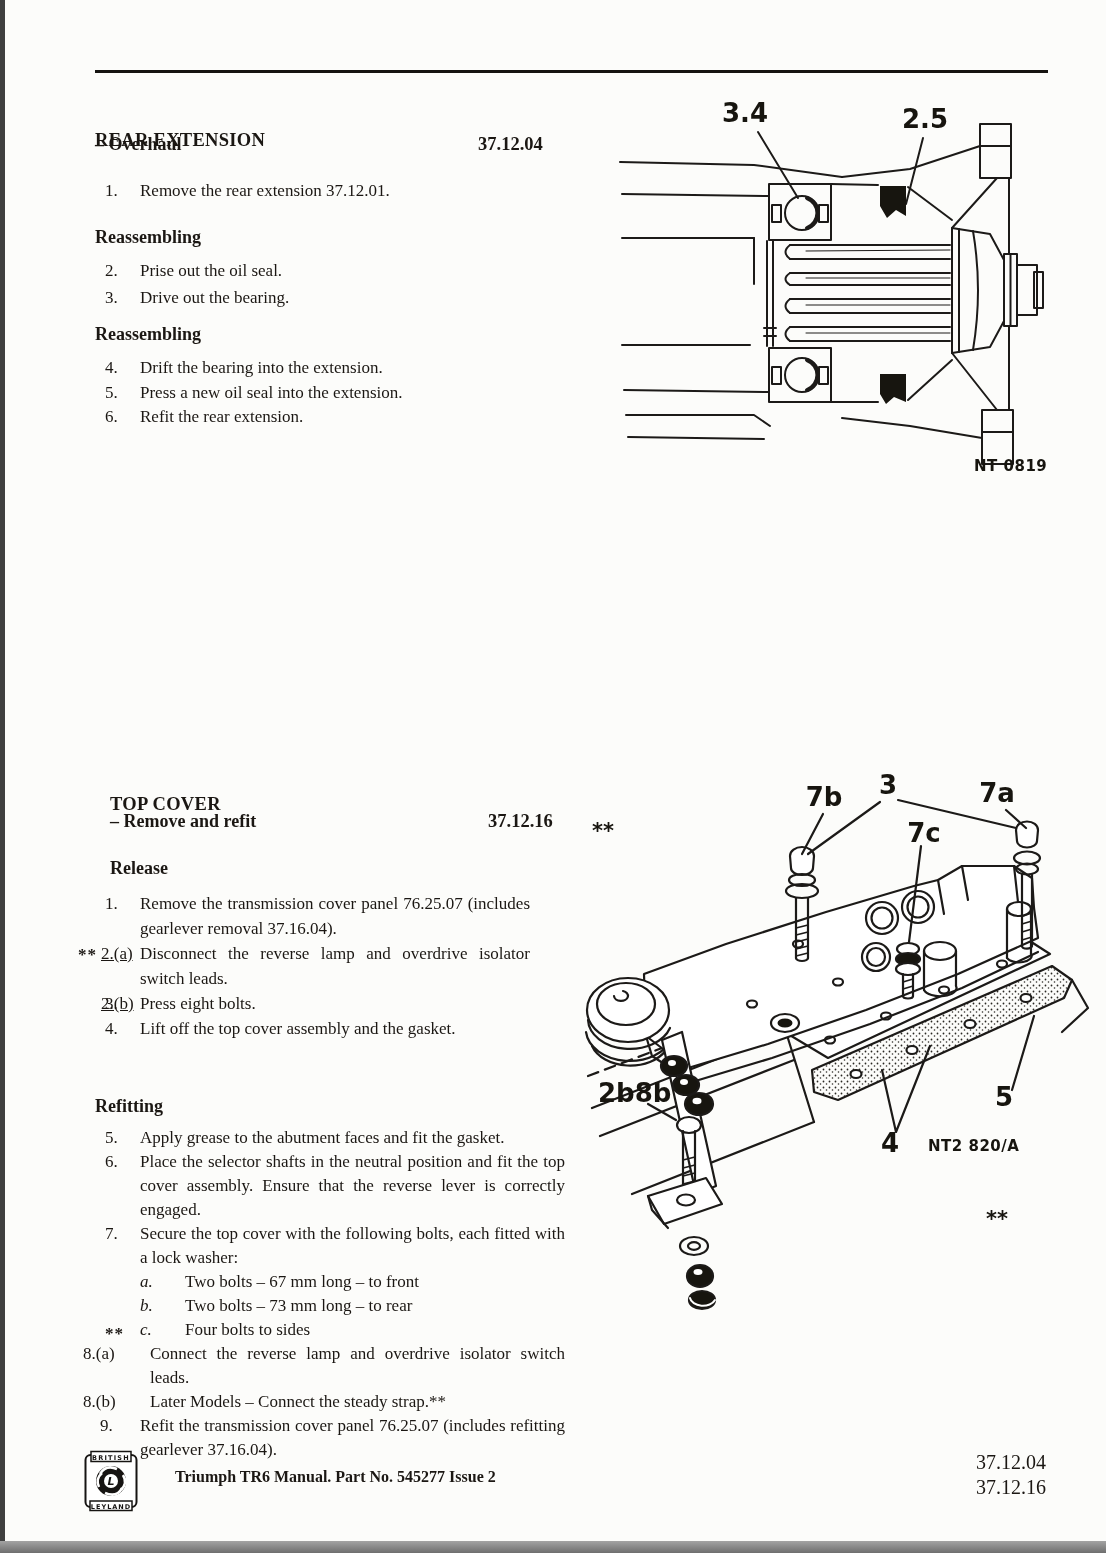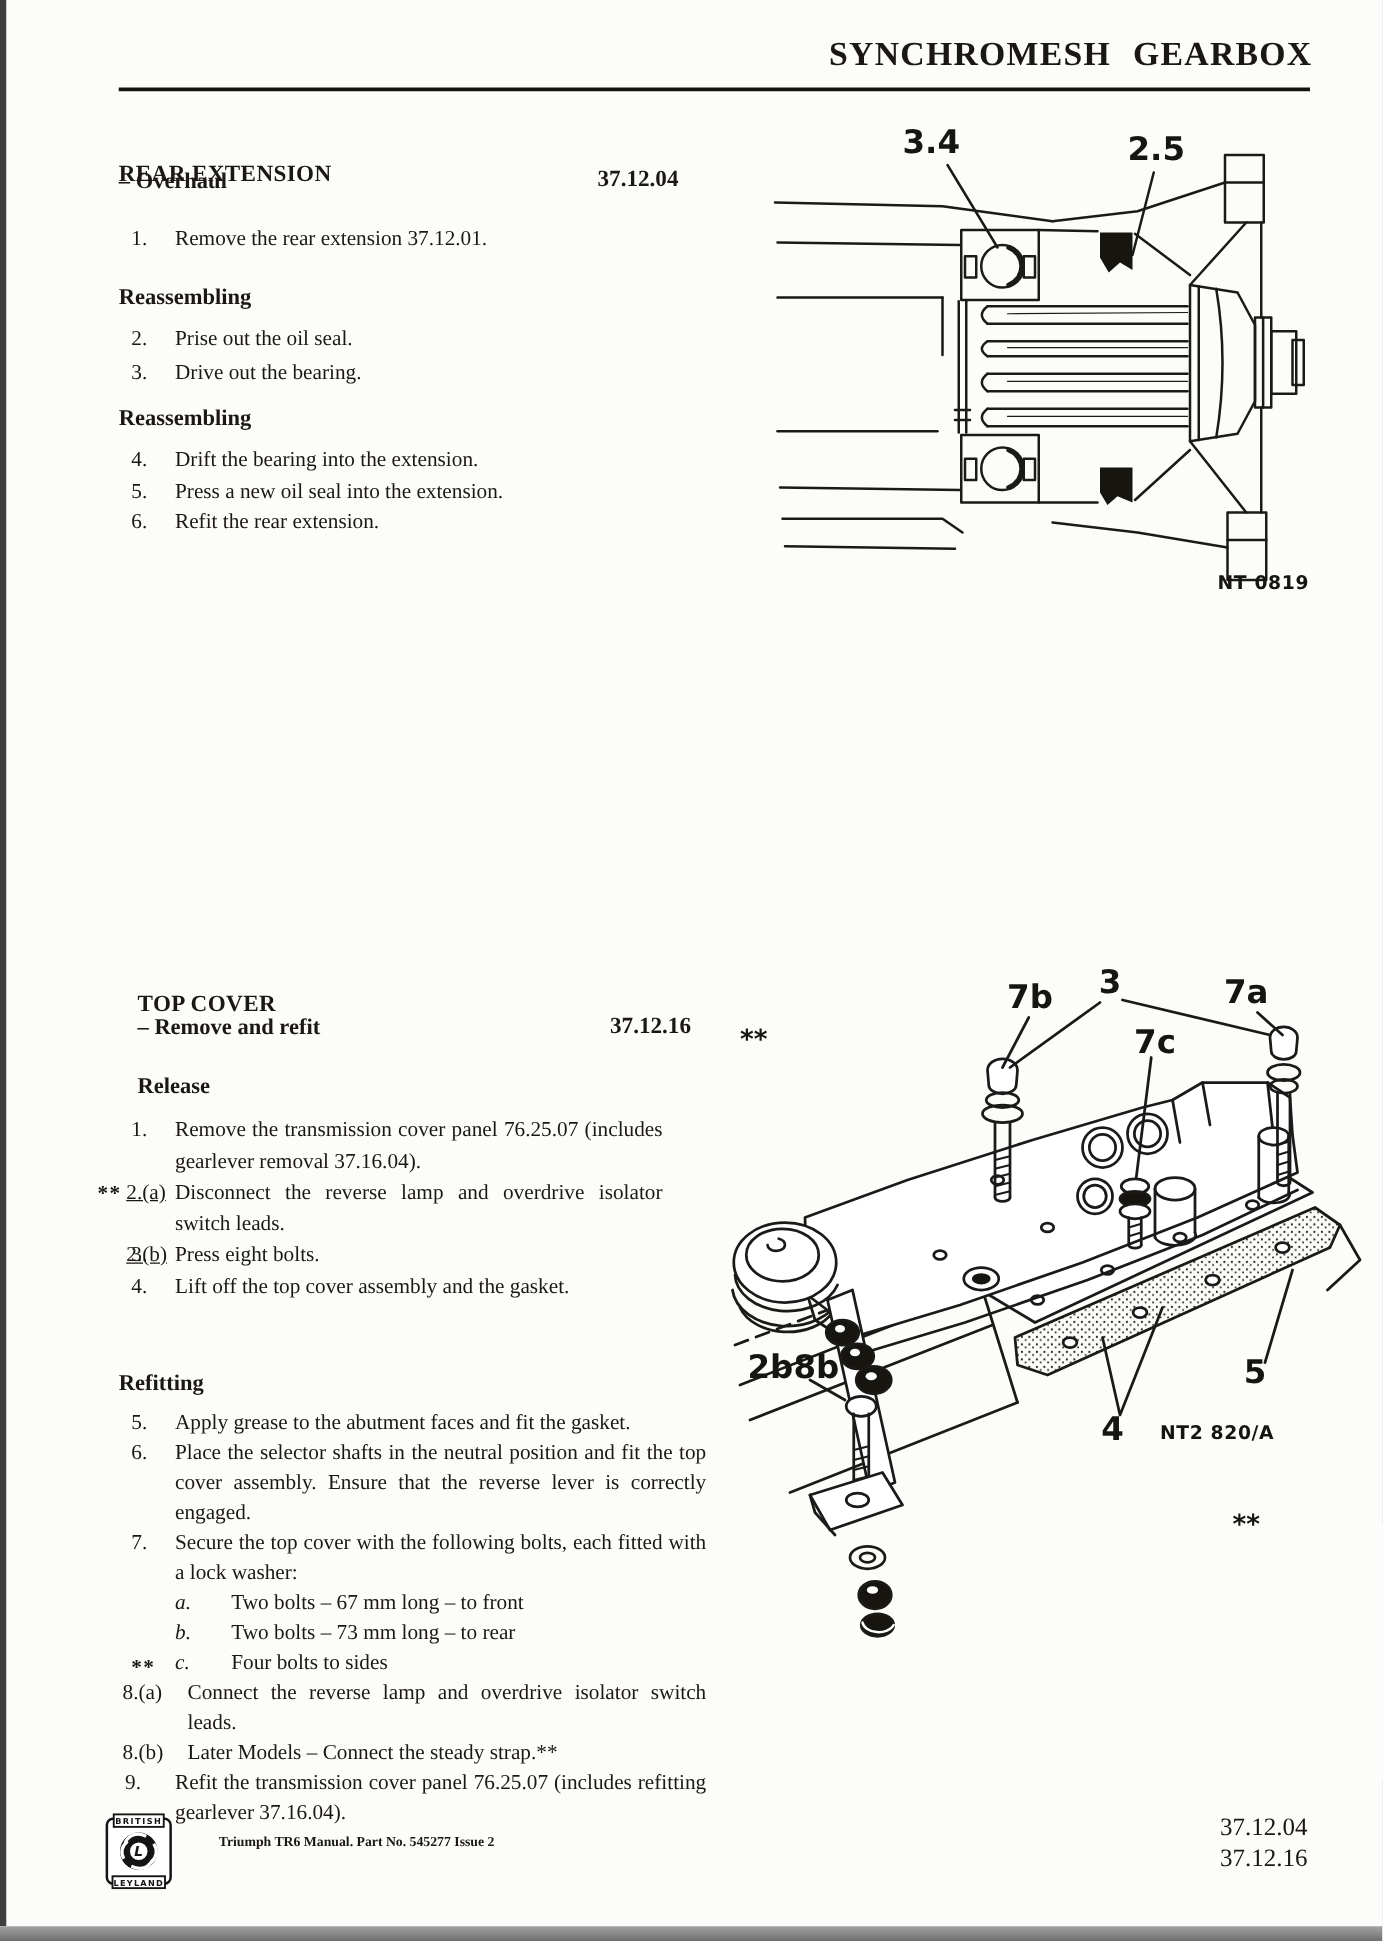--- a/index.html
+++ b/index.html
@@ -14,45 +14,44 @@
   .sec-title{position:absolute;font-weight:700;font-size:18.5px;letter-spacing:.3px;margin-top:41px;}
   .subhead{position:absolute;font-weight:700;font-size:18px;}
   .op-row{position:absolute;font-weight:700;font-size:18px;}
   .op-code{position:absolute;top:0;font-size:18.5px;}
   .steps{position:absolute;font-size:17px;}
   .step{position:relative;padding-left:62px;text-align:justify;}
   .step .num{position:absolute;left:27px;}
   .step .mk{position:absolute;left:0;top:1px;font-weight:700;letter-spacing:1px;}
   .step.wn .num{left:23px;text-decoration:underline;}
   .step.fin{padding-left:72px;}
-  .step.fin .num{left:20px;}
+  .step.fin .num{left:5px;}
   .step.s9{padding-left:62px;}
   .step.s9 .num{left:22px;}
   .spec{position:relative;padding-left:107px;text-align:left;}
   .spec .letter{position:absolute;left:62px;font-style:italic;}
   .spec .mk{position:absolute;left:27px;top:4px;font-weight:700;letter-spacing:1px;}
   .fig{position:absolute;}
   .figlbl{font-family:"DejaVu Sans",sans-serif;font-weight:700;font-size:26px;fill:#17150f;}
   .figcap{font-family:"DejaVu Sans",sans-serif;font-weight:700;font-size:15px;
           letter-spacing:.5px;fill:#17150f;}
   .figmk{font-family:"DejaVu Sans",sans-serif;font-weight:700;font-size:21px;fill:#17150f;}
-  .footer-note{position:absolute;left:175px;top:1468px;font-weight:700;font-size:11px;}
+  .footer-note{position:absolute;left:175px;top:1468px;font-weight:700;font-size:16px;}
   .footer-refs{position:absolute;left:946px;top:1450px;width:100px;text-align:right;
                font-size:20px;line-height:25px;}
   .logo{position:absolute;left:84px;top:1450px;}
   .logo text{font-family:"DejaVu Sans",sans-serif;}
 </style>
 </head>
 <body>
 
 <div class="page">
   <div class="edge-left"></div>
   <div class="edge-bottom"></div>
 
-  <div class="header-title">SYNCHROMESH GEARBOX</div>
   <div class="header-rule"></div>
 
   <div class="sec-title" style="left:95px;top:89px">REAR EXTENSION</div>
 
   <div class="op-row" style="left:95px;top:134px;width:465px">
     <span>– Overhaul</span>
     <span class="op-code" style="left:383px">37.12.04</span>
   </div>
 
   <div class="steps" style="left:78px;top:178px;width:470px;line-height:25px">

